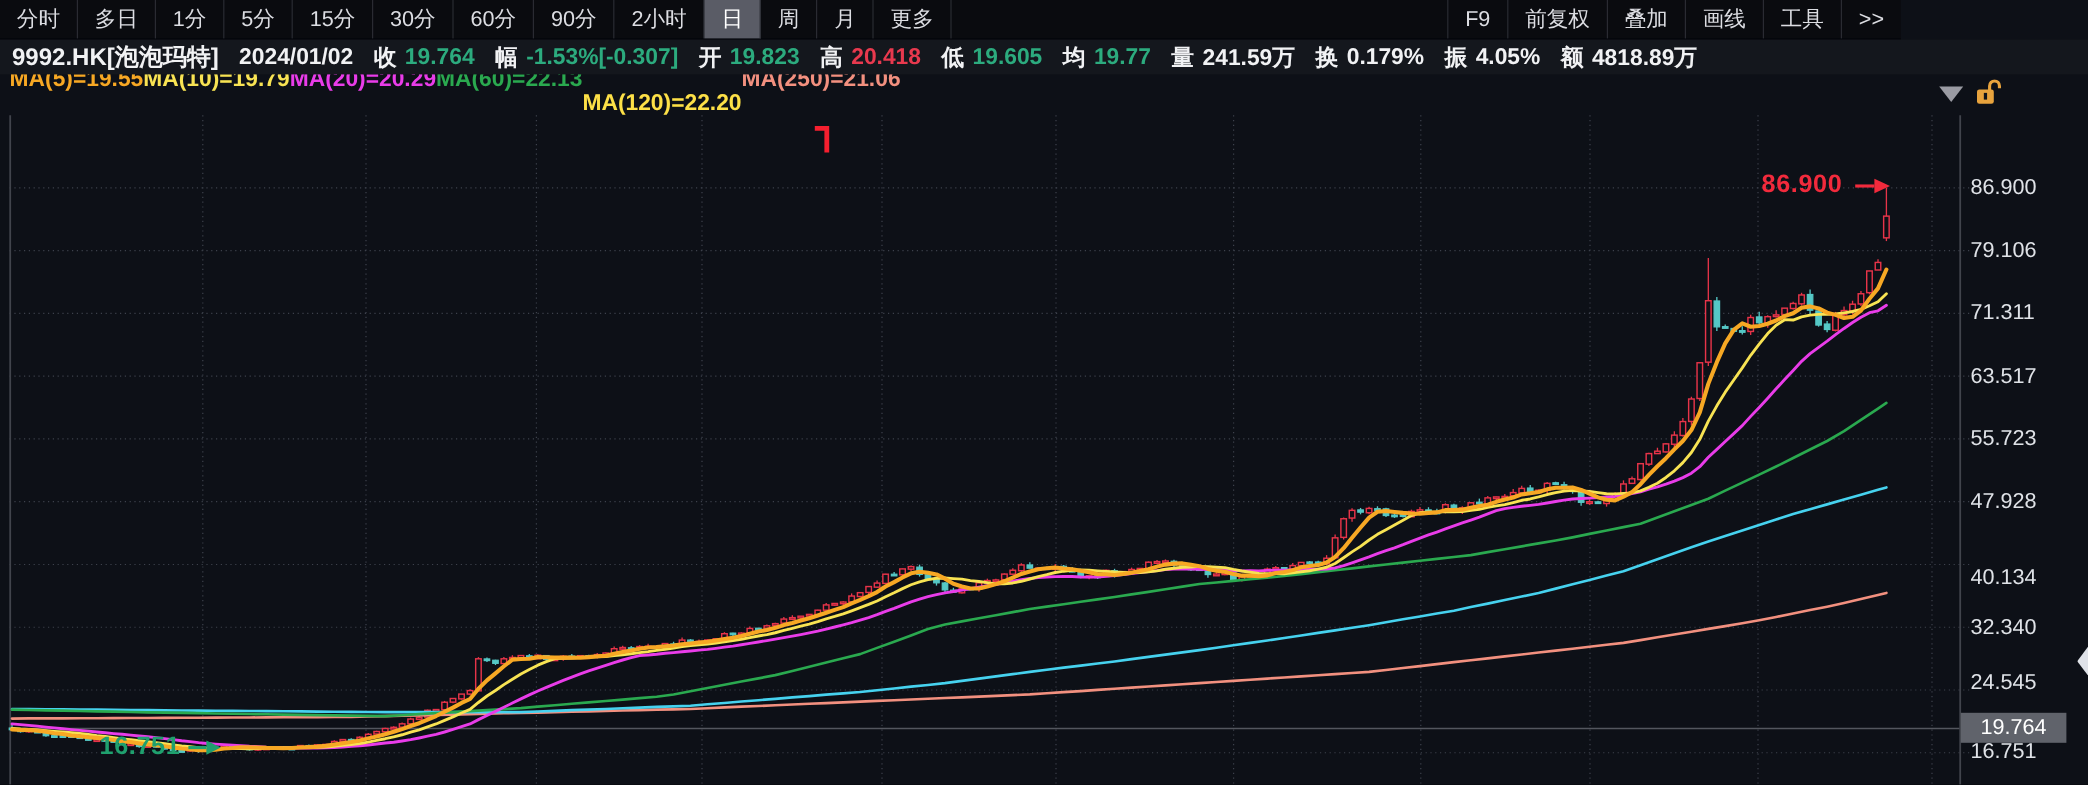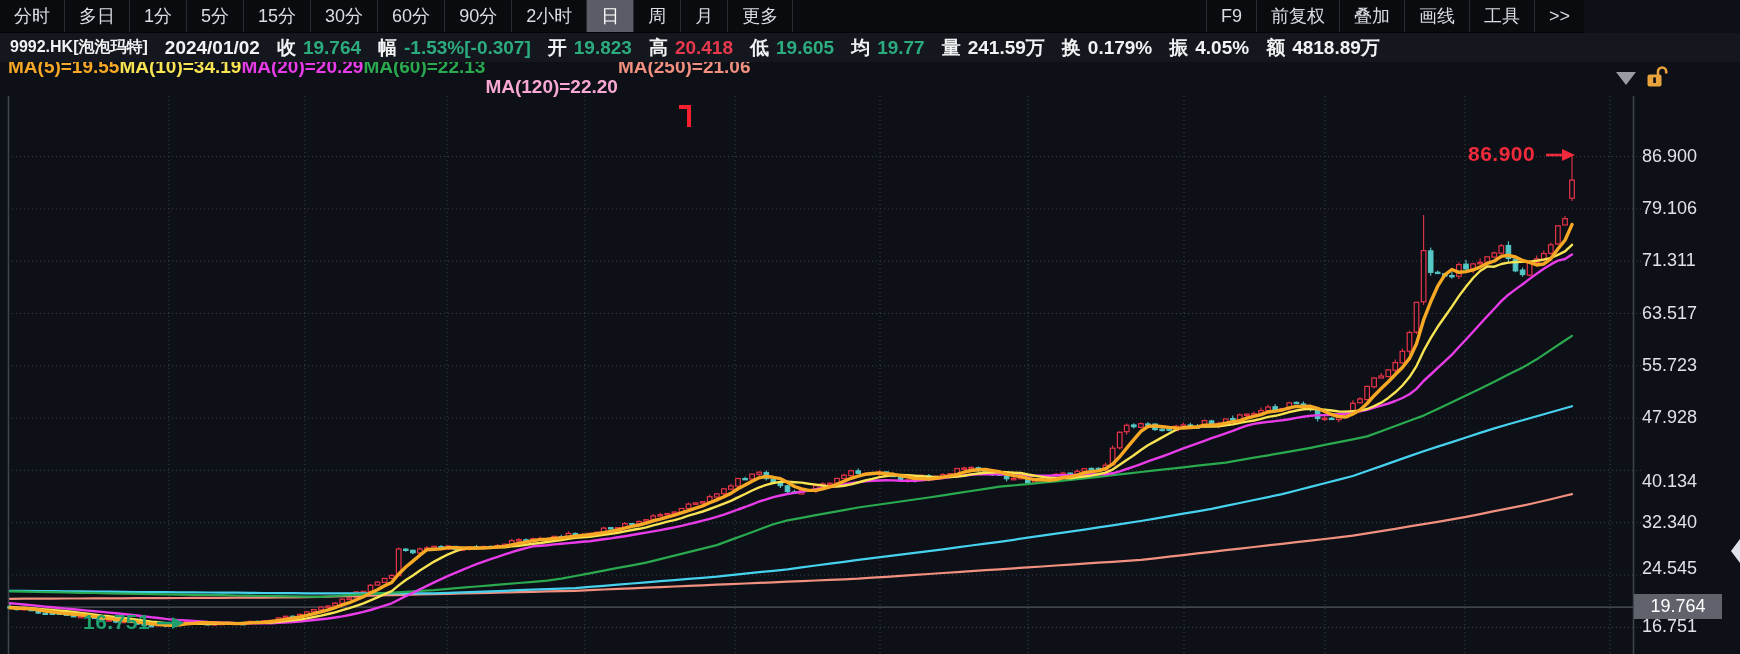--- a/index.html
+++ b/index.html
@@ -10,21 +10,21 @@
            border-bottom:1px solid #03040a;display:flex;align-items:stretch;z-index:5;box-sizing:border-box;}
   .tab{display:flex;align-items:center;padding:0 14px;font-size:18px;color:#dcdde2;
        border-right:1px solid #2a2b32;white-space:nowrap;cursor:default;}
   .tab.active{background:#5a5c66;color:#ffffff;}
   .toolbar-spacer{flex:1;}
   .tab.rgt{border-left:1px solid #2a2b32;border-right:none;}
   
   .infobar{position:absolute;top:33px;left:0;width:1740px;height:29px;background:#14171d;
            display:flex;align-items:center;padding-left:10px;gap:17px;z-index:5;box-sizing:border-box;
            font-size:19px;font-weight:700;color:#f1f2f4;white-space:nowrap;}
-  .infobar .sym{font-size:16px;text-align:center;}
+  .infobar .sym{font-size:20px;text-align:center;}
   .pair{display:flex;gap:7px;align-items:center;}
   .val.green{color:#2cab7e;} .val.red{color:#e8394e;} .val.white{color:#f1f2f4;}
   
   .ma-row{position:absolute;top:64px;left:8px;width:1660px;height:26px;display:flex;
           align-items:center;z-index:4;font-size:19px;font-weight:600;white-space:nowrap;}
   #ma-legend{display:flex;}
   .range-ctrl{margin-left:auto;display:flex;align-items:center;gap:10px;color:#f2f3f5;}
   .range-text{text-decoration:underline;font-weight:700;font-size:19px;}
   .tri-down{width:0;height:0;border-left:10px solid transparent;border-right:10px solid transparent;
             border-top:13px solid #9a9ba3;margin-top:2px;}
@@ -590,24 +590,24 @@
       </span>
       <span class="pair">
         <span>额</span>
         <span class="val white">4818.89万</span>
       </span>
     </div>
 
   <div class="ma-row">
     <div id="ma-legend">
         <span style="color: rgb(247, 168, 36);">MA(5)=19.55</span>
-        <span style="color: rgb(248, 227, 83);">MA(10)=34.19</span>
+        <span style="color: rgb(248, 227, 83);">MA(10)=19.79</span>
         <span style="color: rgb(233, 60, 233);">MA(20)=20.29</span>
         <span style="color: rgb(42, 169, 79);">MA(60)=22.13</span>
-        <span style="color: #f9a8d4; margin-top: 20px;">MA(120)=22.20</span>
+        <span style="color: #fde047; margin-top: 20px;">MA(120)=22.20</span>
         <span style="color: rgb(242, 144, 127);">MA(250)=21.06</span>
       </div>
     <div class="range-ctrl">
       <span class="tri-down"></span>
       <span style="display:flex;align-items:center;">
         <svg width="22" height="23" viewBox="0 0 22 23">
           <path d="M12 9 V5.6 A4.1 4.1 0 0 1 20.2 5.6 V7.6" stroke="#e8a33d" stroke-width="2.6" fill="none"></path>
           <rect x="1.5" y="8.5" width="14" height="12" rx="2" fill="#e8a33d"></rect>
           <rect x="7.2" y="11.4" width="2.7" height="5.6" fill="#10131a"></rect>
         </svg>

